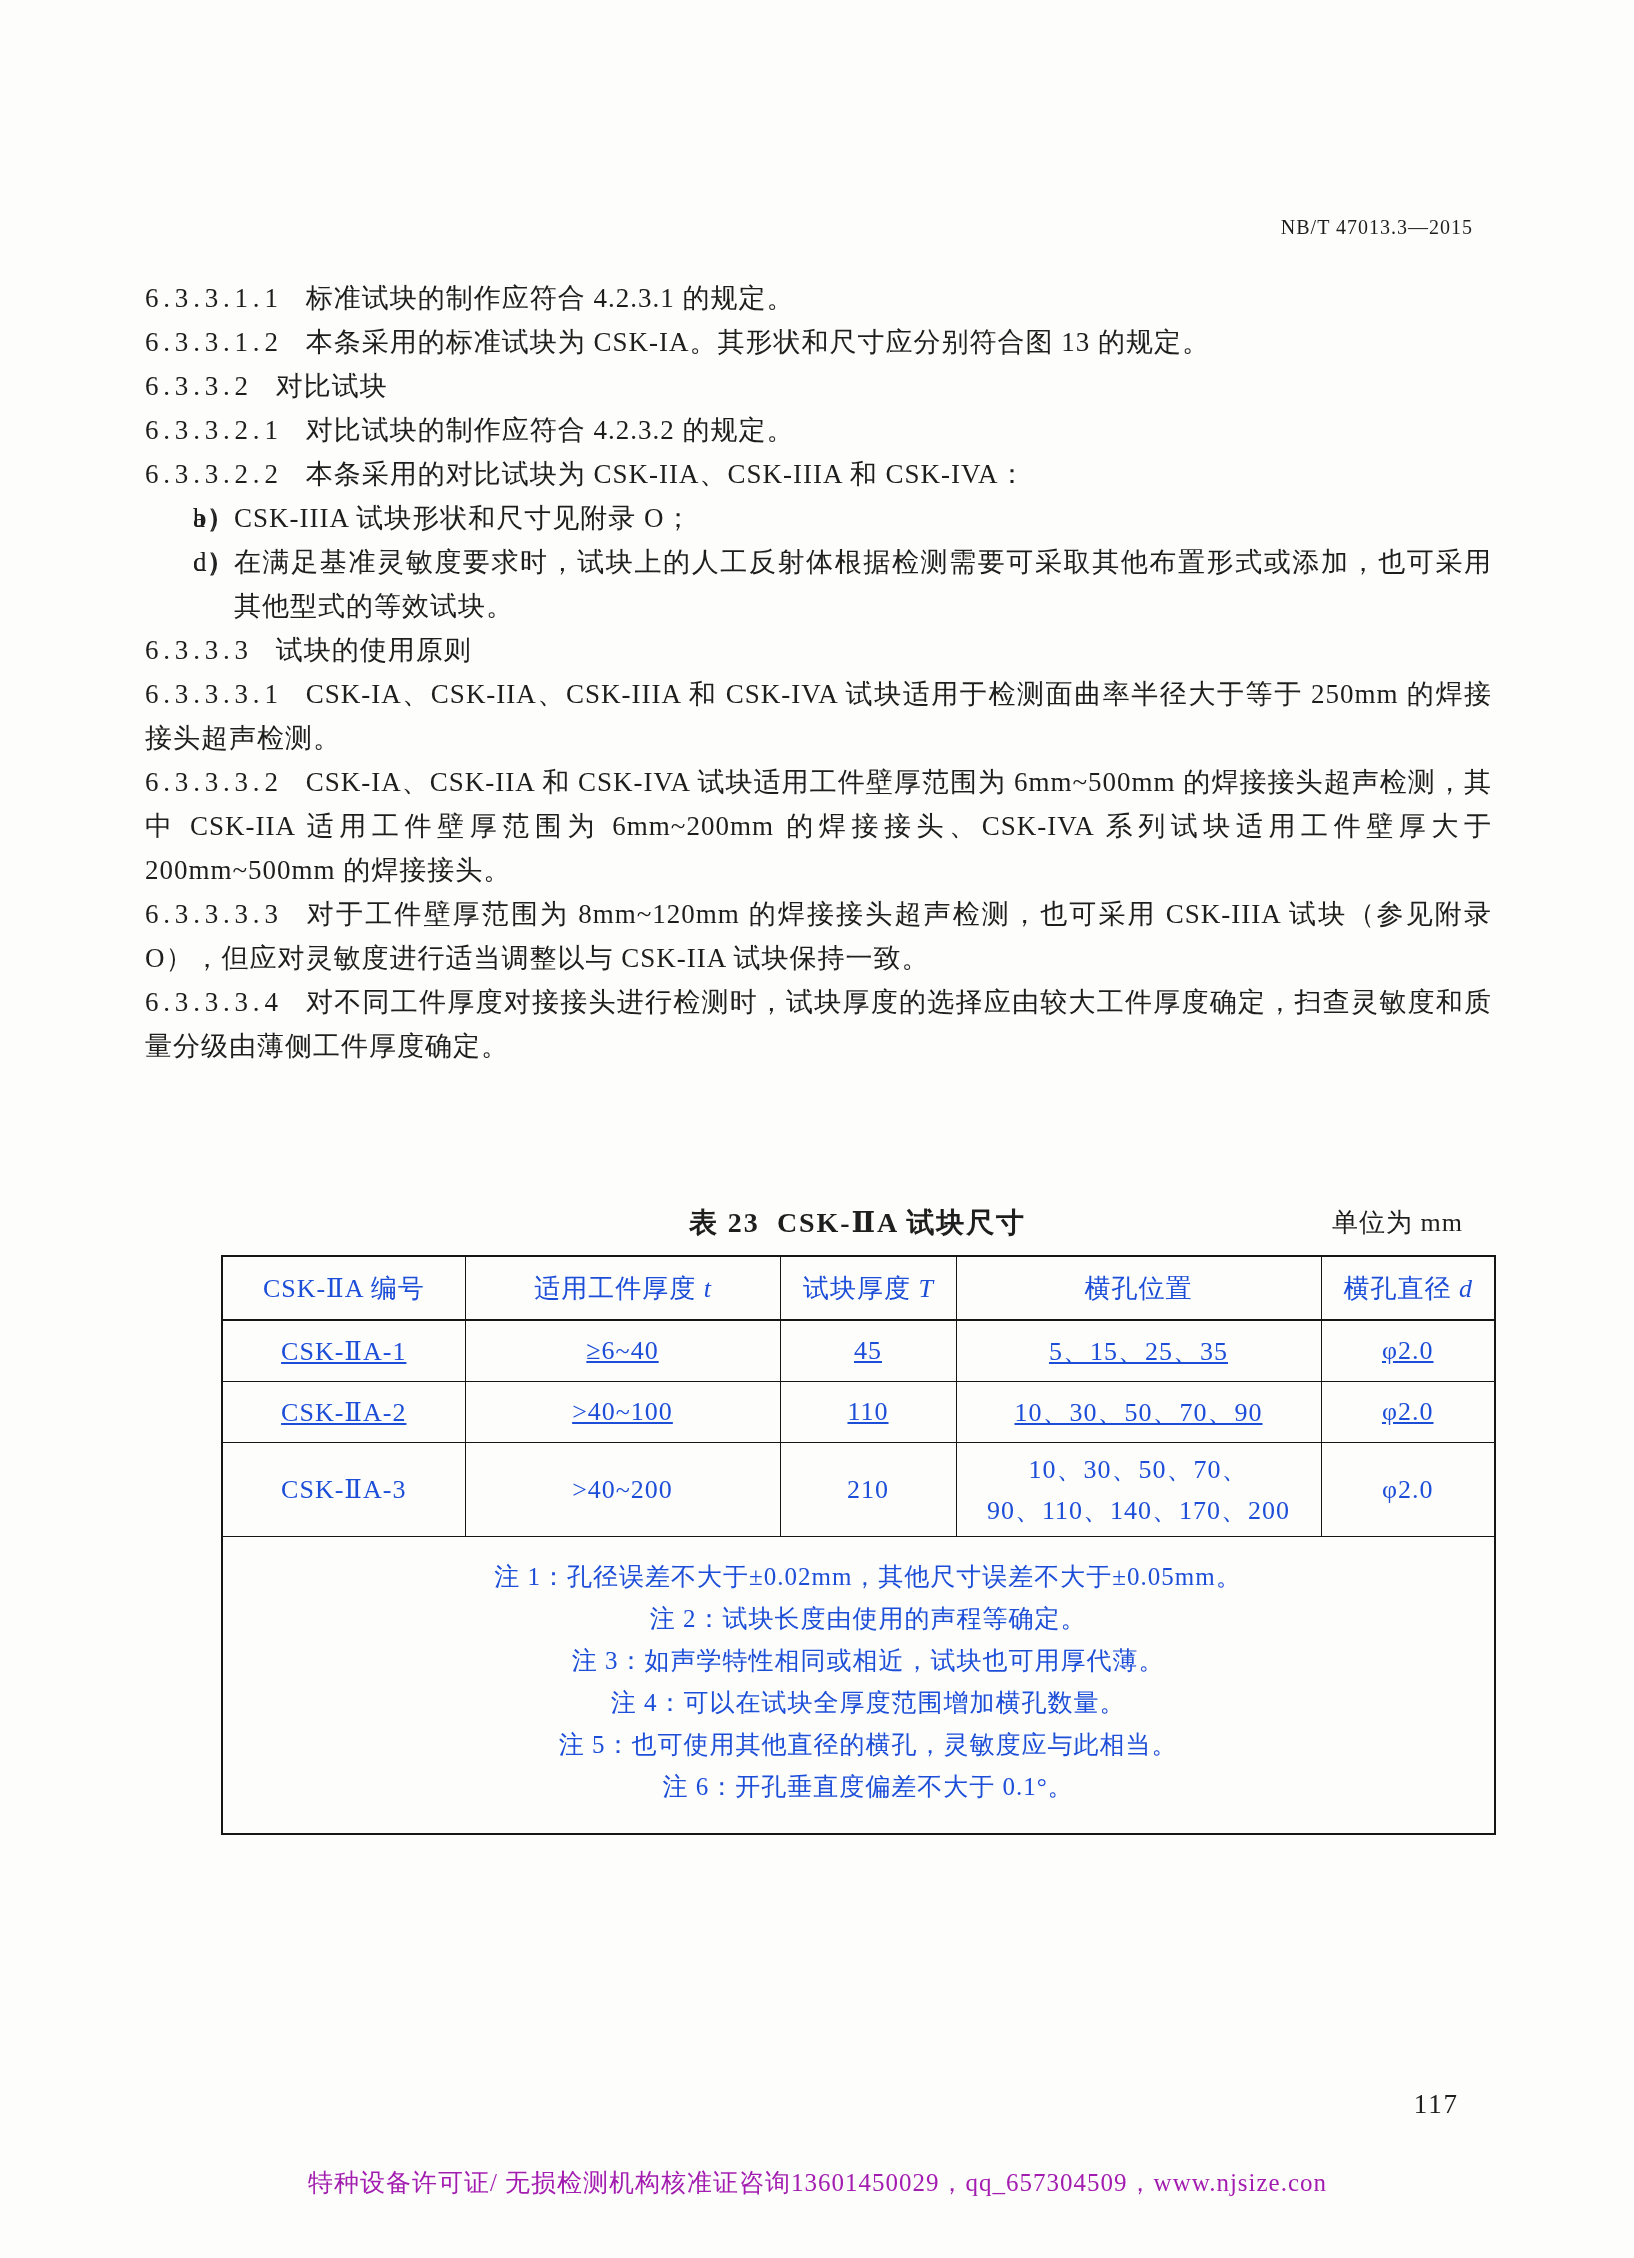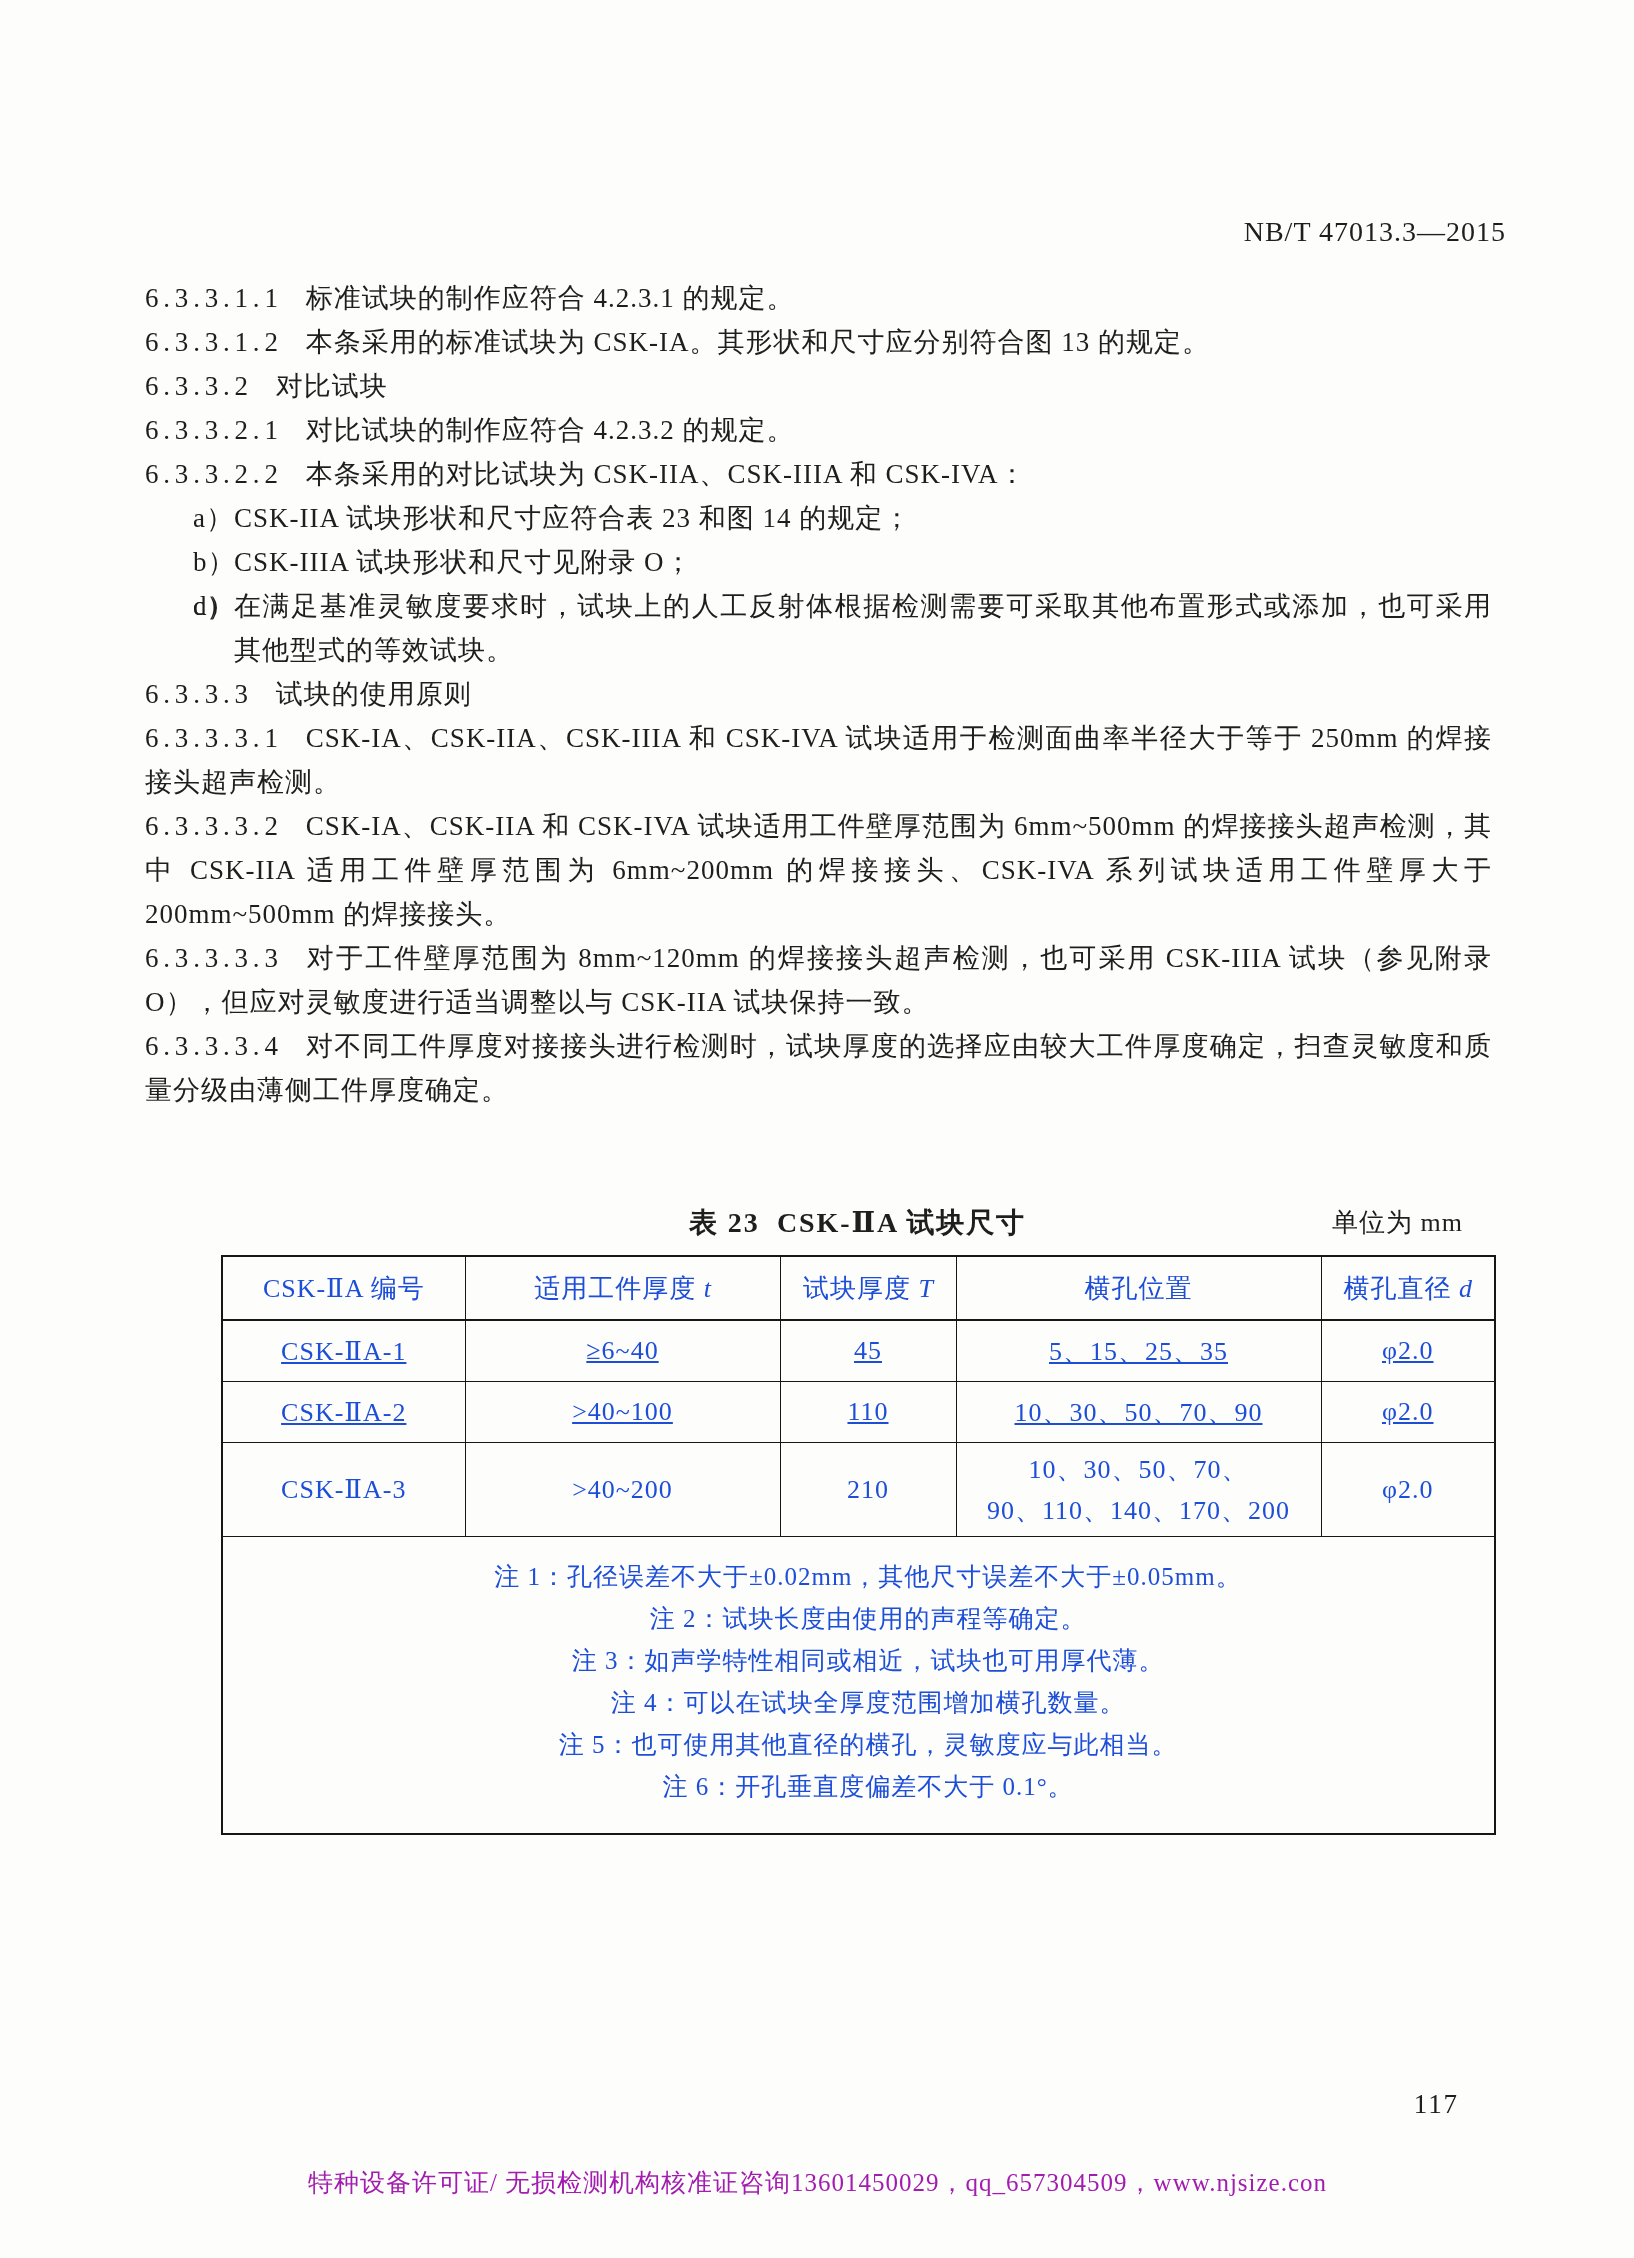--- a/index.html
+++ b/index.html
@@ -5,22 +5,22 @@
   html,body{margin:0;padding:0;}
   body{
     width:1635px;height:2258px;position:relative;
     background:#fdfdfc;color:#1e1e1e;
     font-family:"Liberation Serif","DejaVu Serif","DejaVu Sans",serif;
     -webkit-font-smoothing:antialiased;
   }
   .page{position:absolute;inset:0;overflow:hidden;}
 
   .doc-header{
-    position:absolute;top:216px;right:129px;
-    font-size:28px;letter-spacing:1px;
+    position:absolute;top:216px;right:162px;
+    font-size:20px;letter-spacing:1px;
   }
 
   .body-text{
     position:absolute;left:145px;top:276px;width:1347px;
   }
   .clause{
     margin:0;font-size:27px;line-height:44px;
     text-align:justify;text-justify:inter-ideograph;letter-spacing:1px;
   }
   .clause .num{letter-spacing:4.8px;padding-right:23px;white-space:nowrap;}
@@ -76,21 +76,21 @@
 
   <div class="doc-header">NB/T 47013.3—2015</div>
 
   <div class="body-text">
     <p class="clause"><span class="num">6.3.3.1.1</span><span>标准试块的制作应符合 4.2.3.1 的规定。</span></p>
     <p class="clause"><span class="num">6.3.3.1.2</span><span>本条采用的标准试块为 CSK-IA。其形状和尺寸应分别符合图 13 的规定。</span></p>
     <p class="clause"><span class="num">6.3.3.2</span><span>对比试块</span></p>
     <p class="clause"><span class="num">6.3.3.2.1</span><span>对比试块的制作应符合 4.2.3.2 的规定。</span></p>
     <p class="clause"><span class="num">6.3.3.2.2</span><span>本条采用的对比试块为 CSK-IIA、CSK-IIIA 和 CSK-IVA：</span></p>
 
-    <p class="item"><span class="marker">a）</span><span>CSK-IIA 试块形状和尺寸应符合表 23 和图 14 的规定；</span></p>
+    <p class="item"><span class="marker">a）</span></p>
     <p class="item"><span class="marker">b）</span><span>CSK-IIIA 试块形状和尺寸见附录 O；</span></p>
     <p class="item"><span class="marker">c）</span></p>
     <p class="item"><span class="marker">d）</span><span>在满足基准灵敏度要求时，试块上的人工反射体根据检测需要可采取其他布置形式或添加，也可采用其他型式的等效试块。</span></p>
 
     <p class="clause"><span class="num">6.3.3.3</span><span>试块的使用原则</span></p>
     <p class="clause"><span class="num">6.3.3.3.1</span><span>CSK-IA、CSK-IIA、CSK-IIIA 和 CSK-IVA 试块适用于检测面曲率半径大于等于 250mm 的焊接接头超声检测。</span></p>
     <p class="clause"><span class="num">6.3.3.3.2</span><span>CSK-IA、CSK-IIA 和 CSK-IVA 试块适用工件壁厚范围为 6mm~500mm 的焊接接头超声检测，其中 CSK-IIA 适用工件壁厚范围为 6mm~200mm 的焊接接头、CSK-IVA 系列试块适用工件壁厚大于 200mm~500mm 的焊接接头。</span></p>
     <p class="clause"><span class="num">6.3.3.3.3</span><span>对于工件壁厚范围为 8mm~120mm 的焊接接头超声检测，也可采用 CSK-IIIA 试块（参见附录 O），但应对灵敏度进行适当调整以与 CSK-IIA 试块保持一致。</span></p>
     <p class="clause"><span class="num">6.3.3.3.4</span><span>对不同工件厚度对接接头进行检测时，试块厚度的选择应由较大工件厚度确定，扫查灵敏度和质量分级由薄侧工件厚度确定。</span></p>
   </div>

